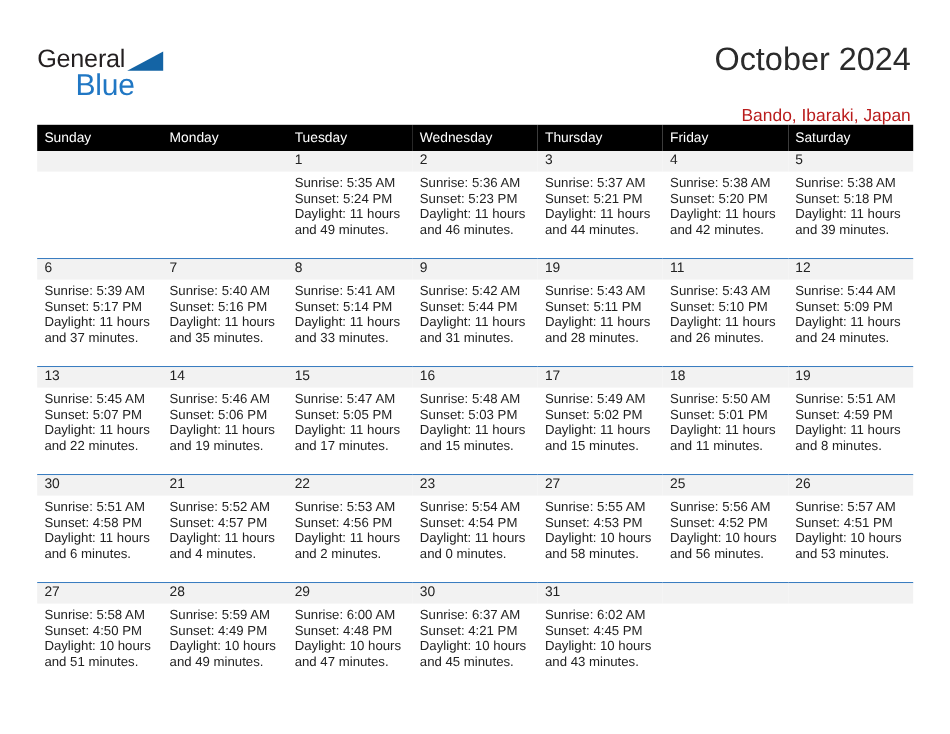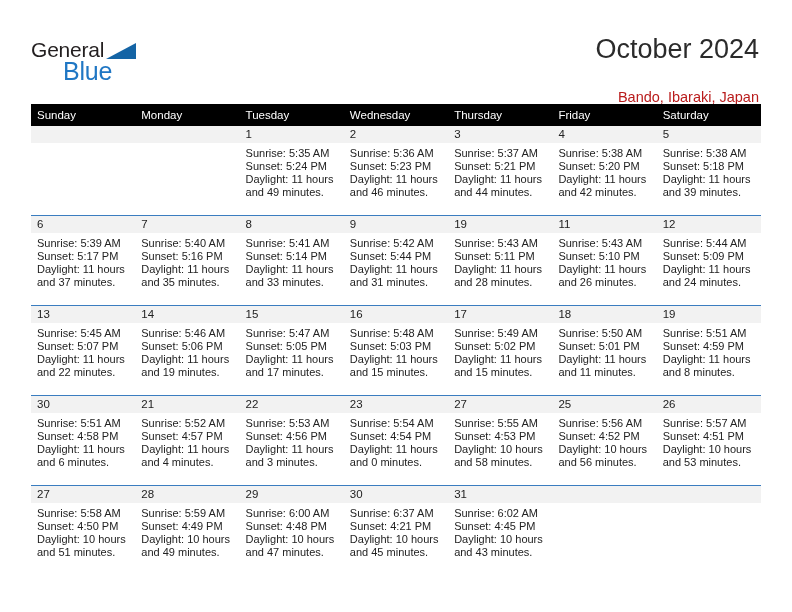--- a/index.html
+++ b/index.html
@@ -446,21 +446,21 @@
               </div>
             </div>
           </td>
           <td>
             <div class="cell-inner">
               <div class="daynum-band">22</div>
               <div class="cell-body">
                 <div>Sunrise: 5:53 AM</div>
                 <div>Sunset: 4:56 PM</div>
                 <div>Daylight: 11 hours</div>
-                <div>and 3 minutes.</div>
+                <div>and 2 minutes.</div>
               </div>
             </div>
           </td>
           <td>
             <div class="cell-inner">
               <div class="daynum-band">23</div>
               <div class="cell-body">
                 <div>Sunrise: 5:54 AM</div>
                 <div>Sunset: 4:54 PM</div>
                 <div>Daylight: 11 hours</div>

